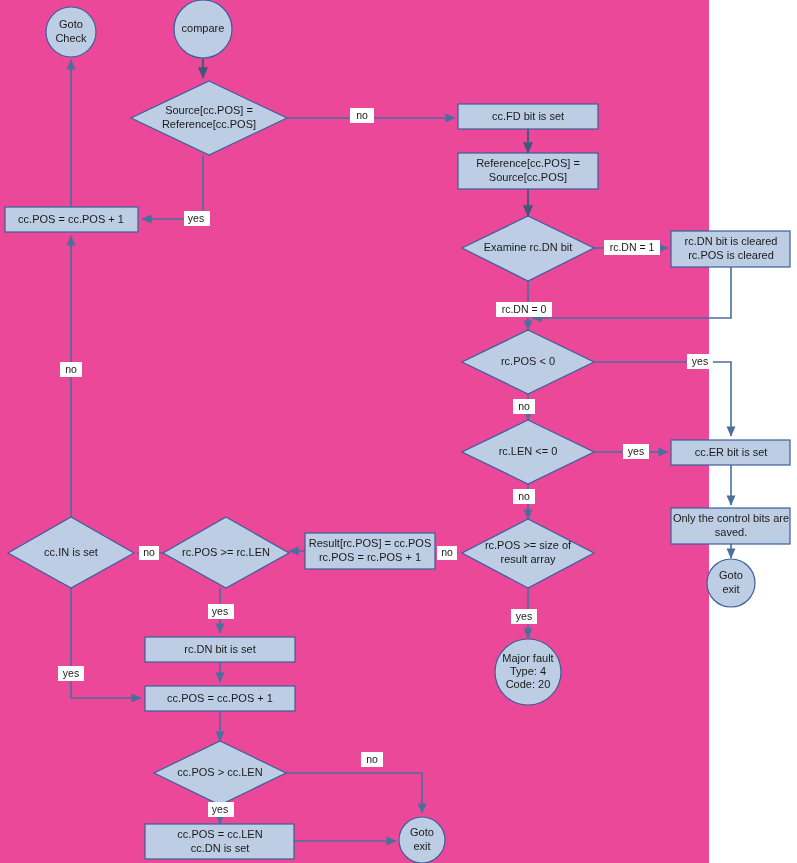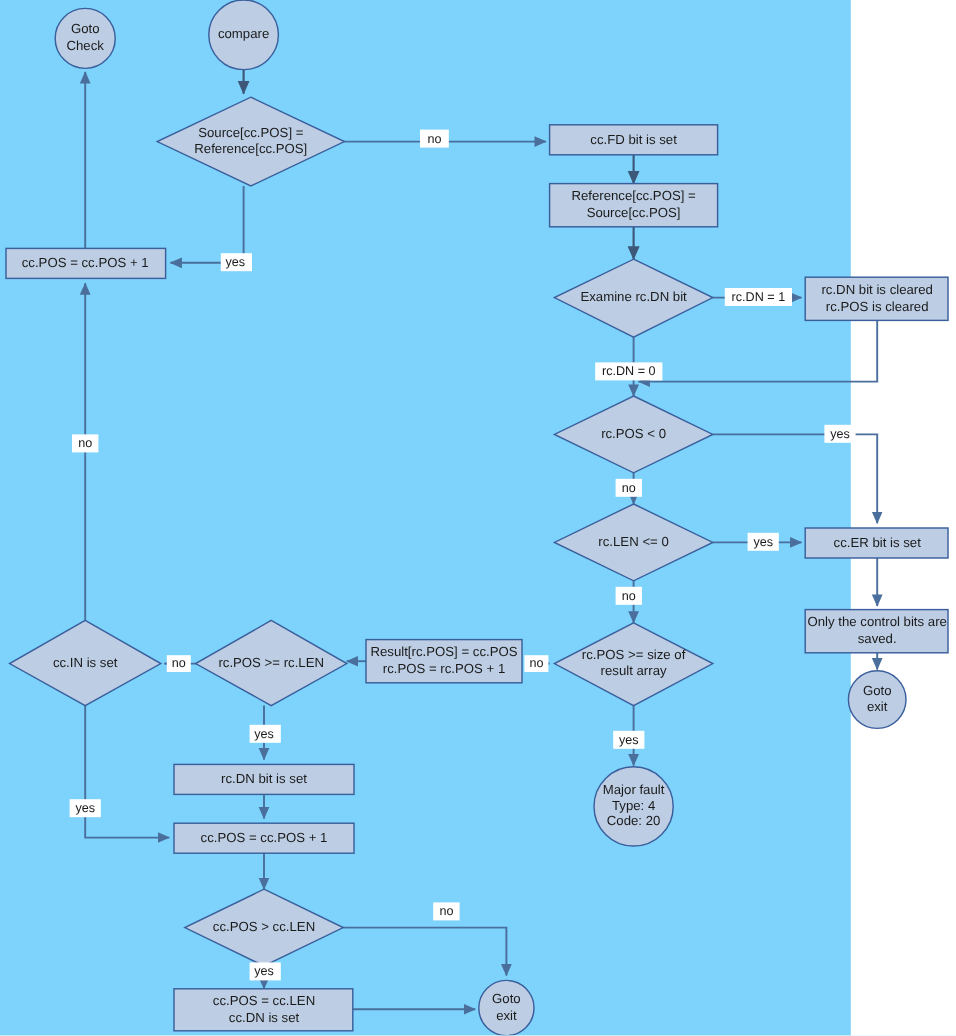--- a/index.html
+++ b/index.html
@@ -4,21 +4,21 @@
 <style>
   html, body {
     margin: 0;
     padding: 0;
     background: #ffffff;
   }
   #canvas {
     position: relative;
     width: 709px;
     height: 863px;
-    background: #7dd3fc;
+    background: #ec4899;
     font-family: "Liberation Sans", sans-serif;
   }
   svg#flow {
     position: absolute;
     top: 0; left: 0;
     width: 797px;
     height: 863px;
   }
   .nodeShape {
     fill: #bdcee4;

